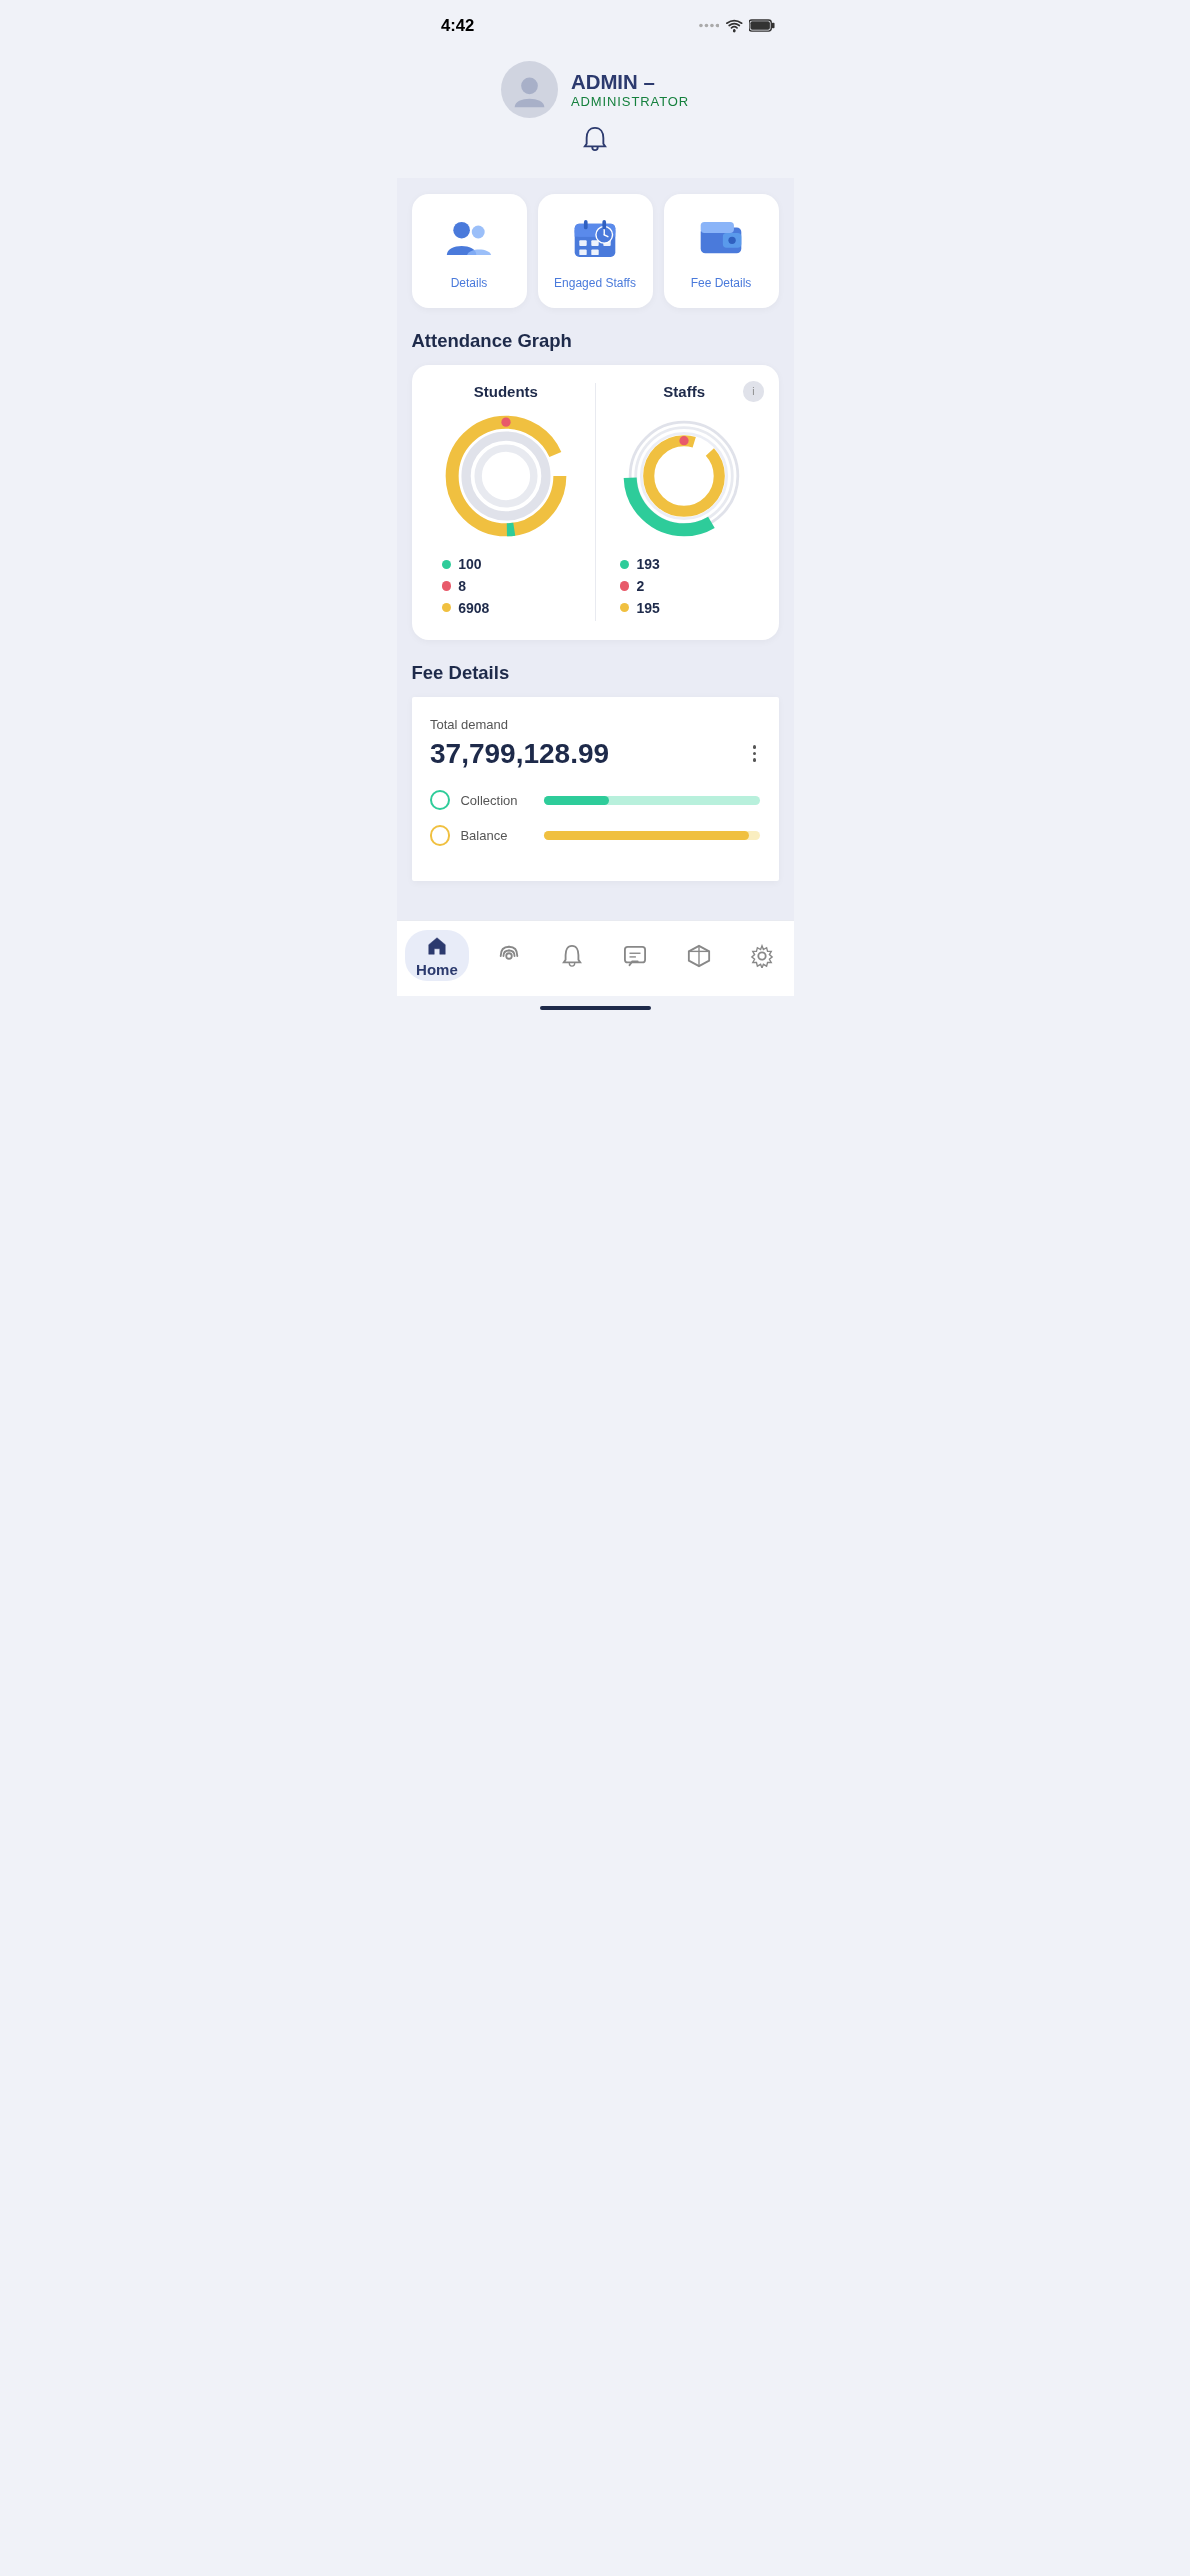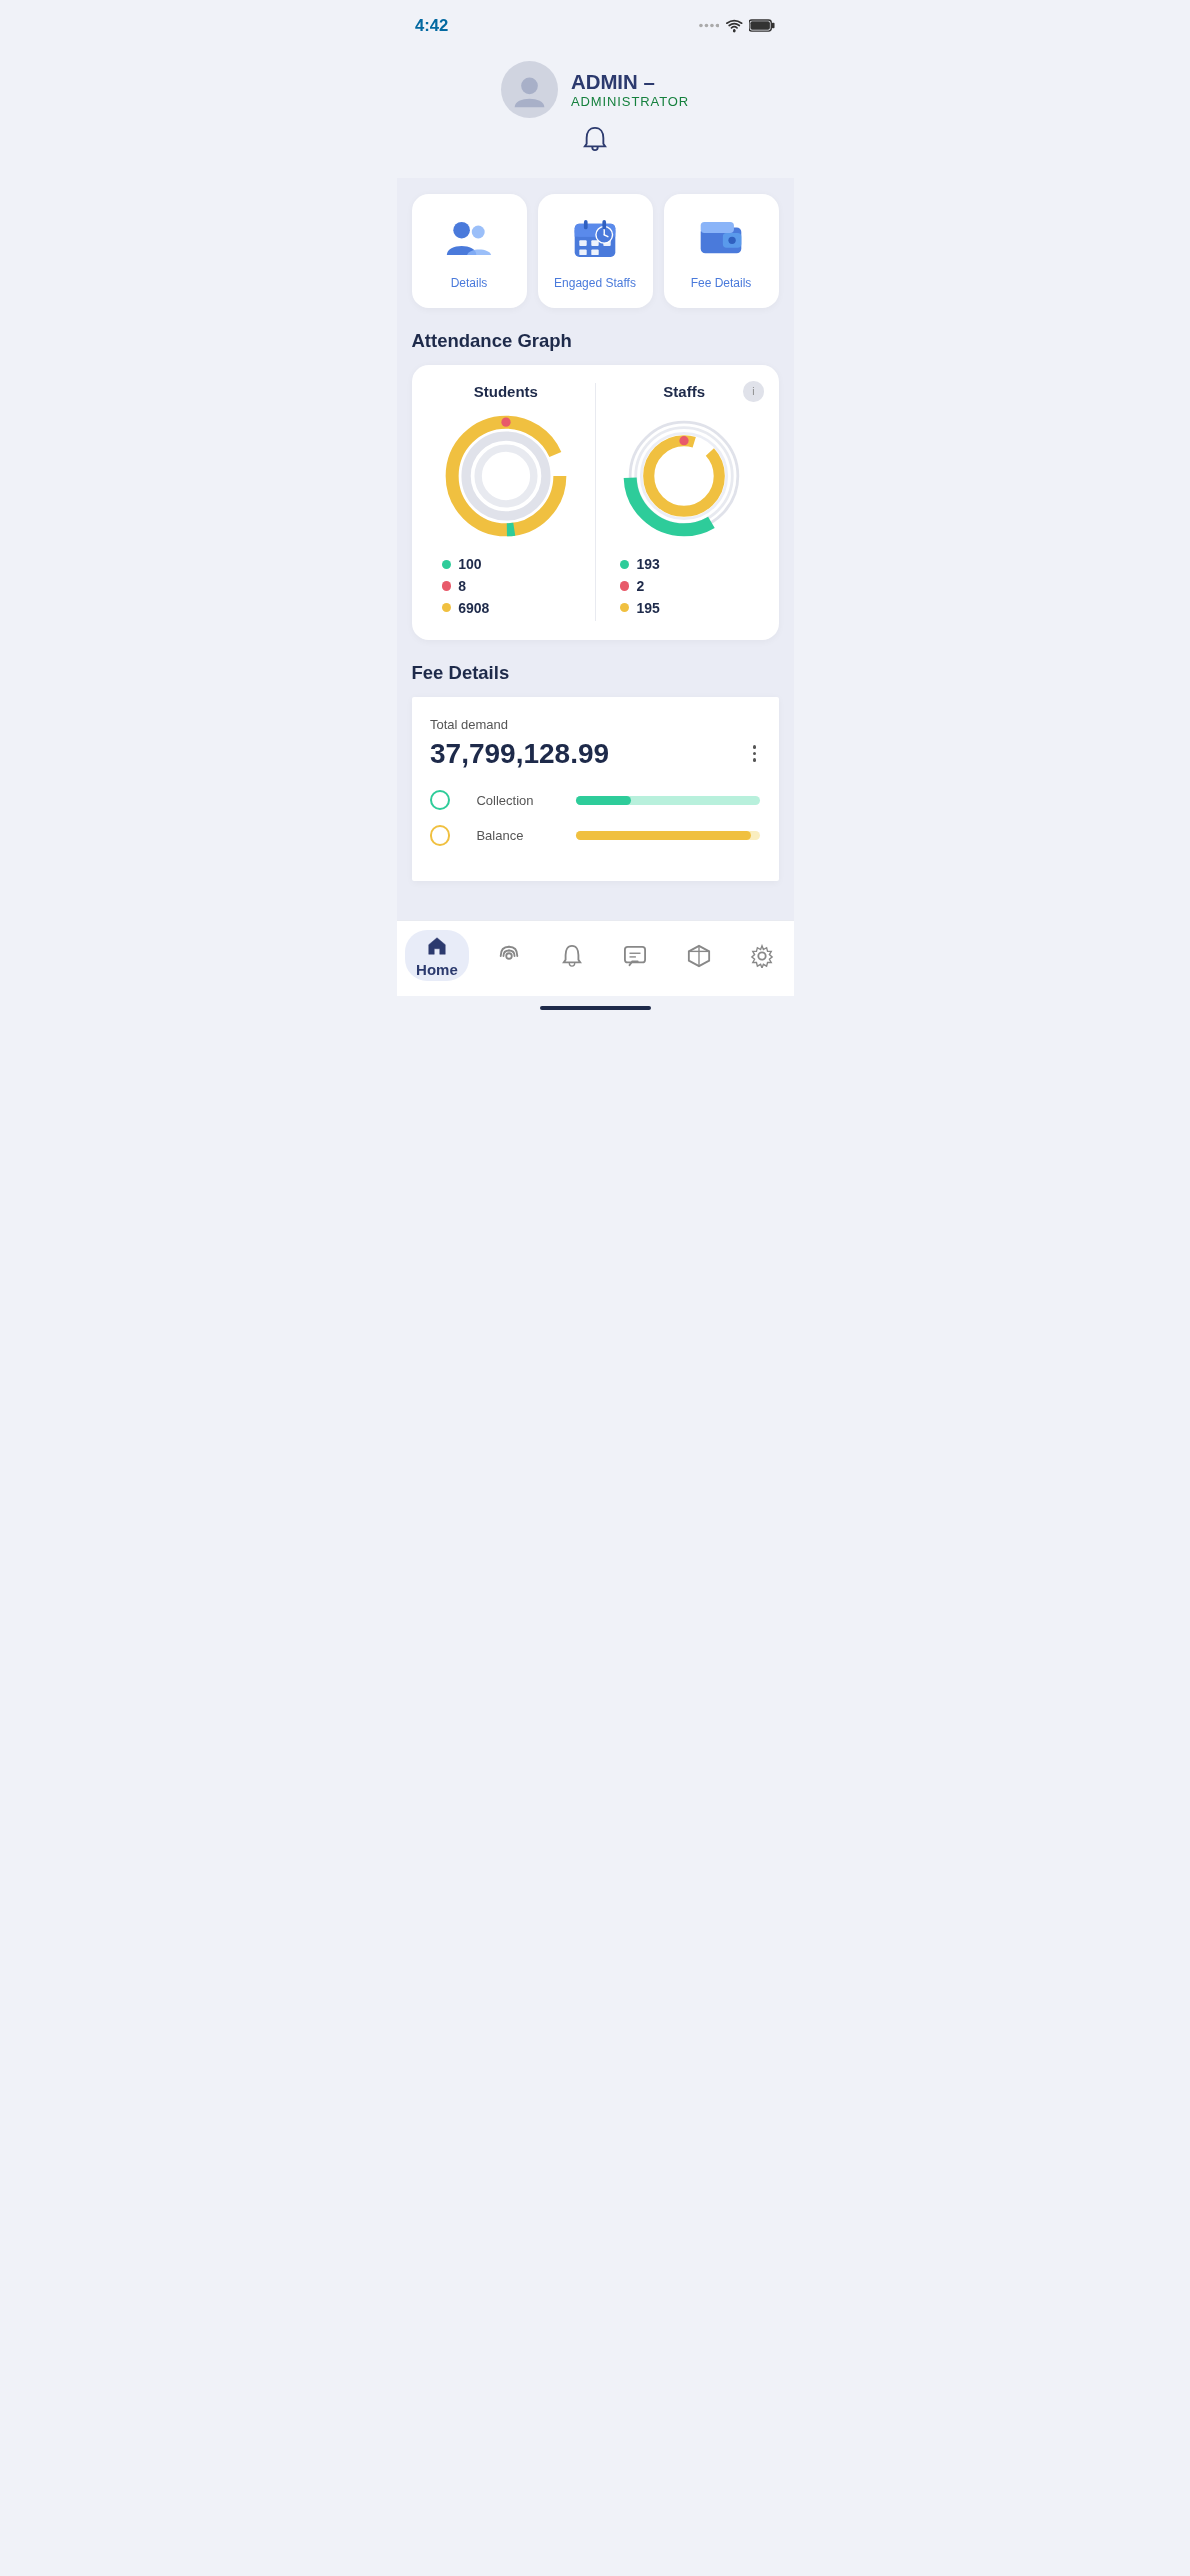--- a/index.html
+++ b/index.html
@@ -19,21 +19,22 @@
       background: #f0f2f8;
       display: flex;
       justify-content: space-between;
       align-items: center;
       padding: 13px 18.5px 7.4px;
       height: 46px;
     }
     .status-time {
       font-size: 16.7px;
       font-weight: 700;
-      color: #0369a1;
+      color: #000000;
+      margin-left: 26px;
     }
     .status-icons {
       display: flex;
       align-items: center;
       gap: 5.6px;
     }
 
     
     .header {
       background: #f0f2f8;
@@ -247,21 +248,21 @@
       display: block;
       width: 3.7px;
       height: 3.7px;
       border-radius: 50%;
       background: #555;
     }
 
     .fee-row {
       display: flex;
       align-items: center;
-      gap: 26px;
+      gap: 10px;
       margin-bottom: 15px;
     }
     .fee-circle {
       width: 20.4px;
       height: 20.4px;
       border-radius: 50%;
       border: 2.3px solid;
       flex-shrink: 0;
     }
     .fee-circle.teal { border-color: #2ecc9a; }

